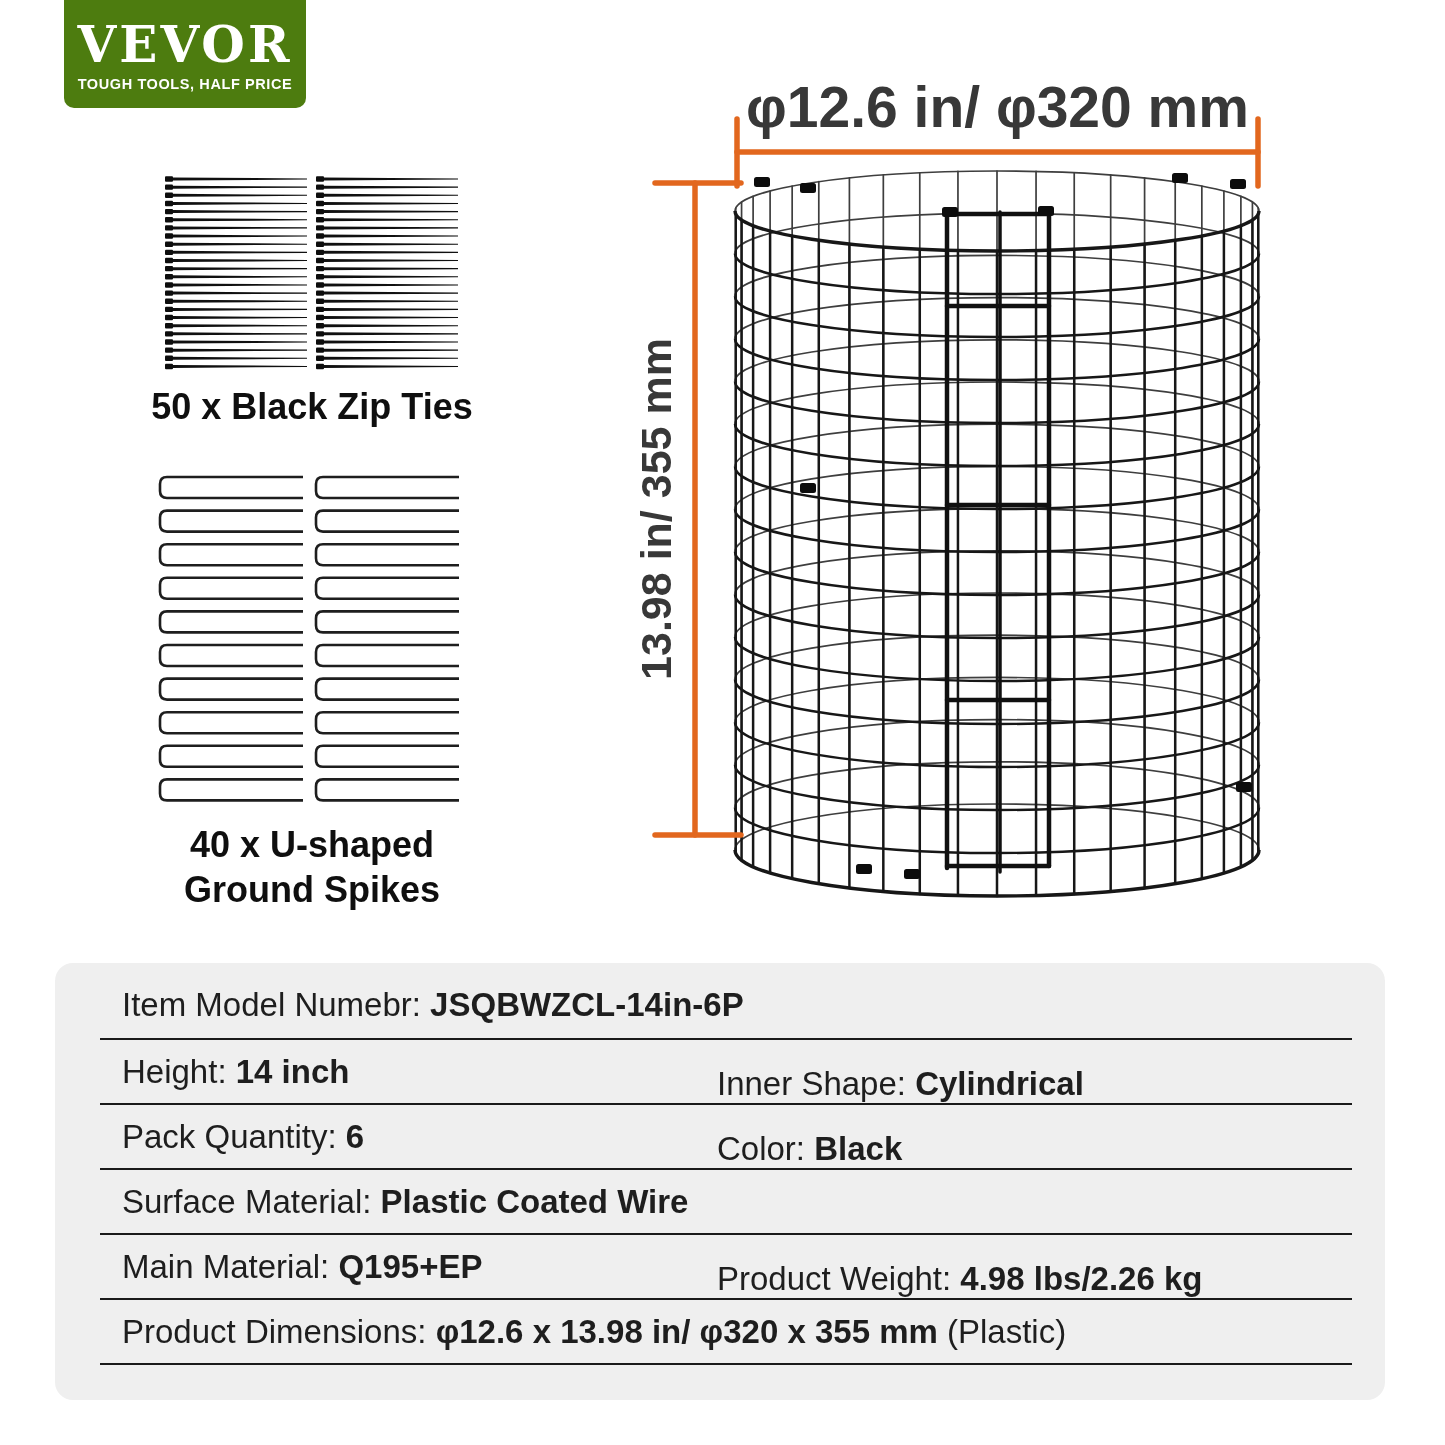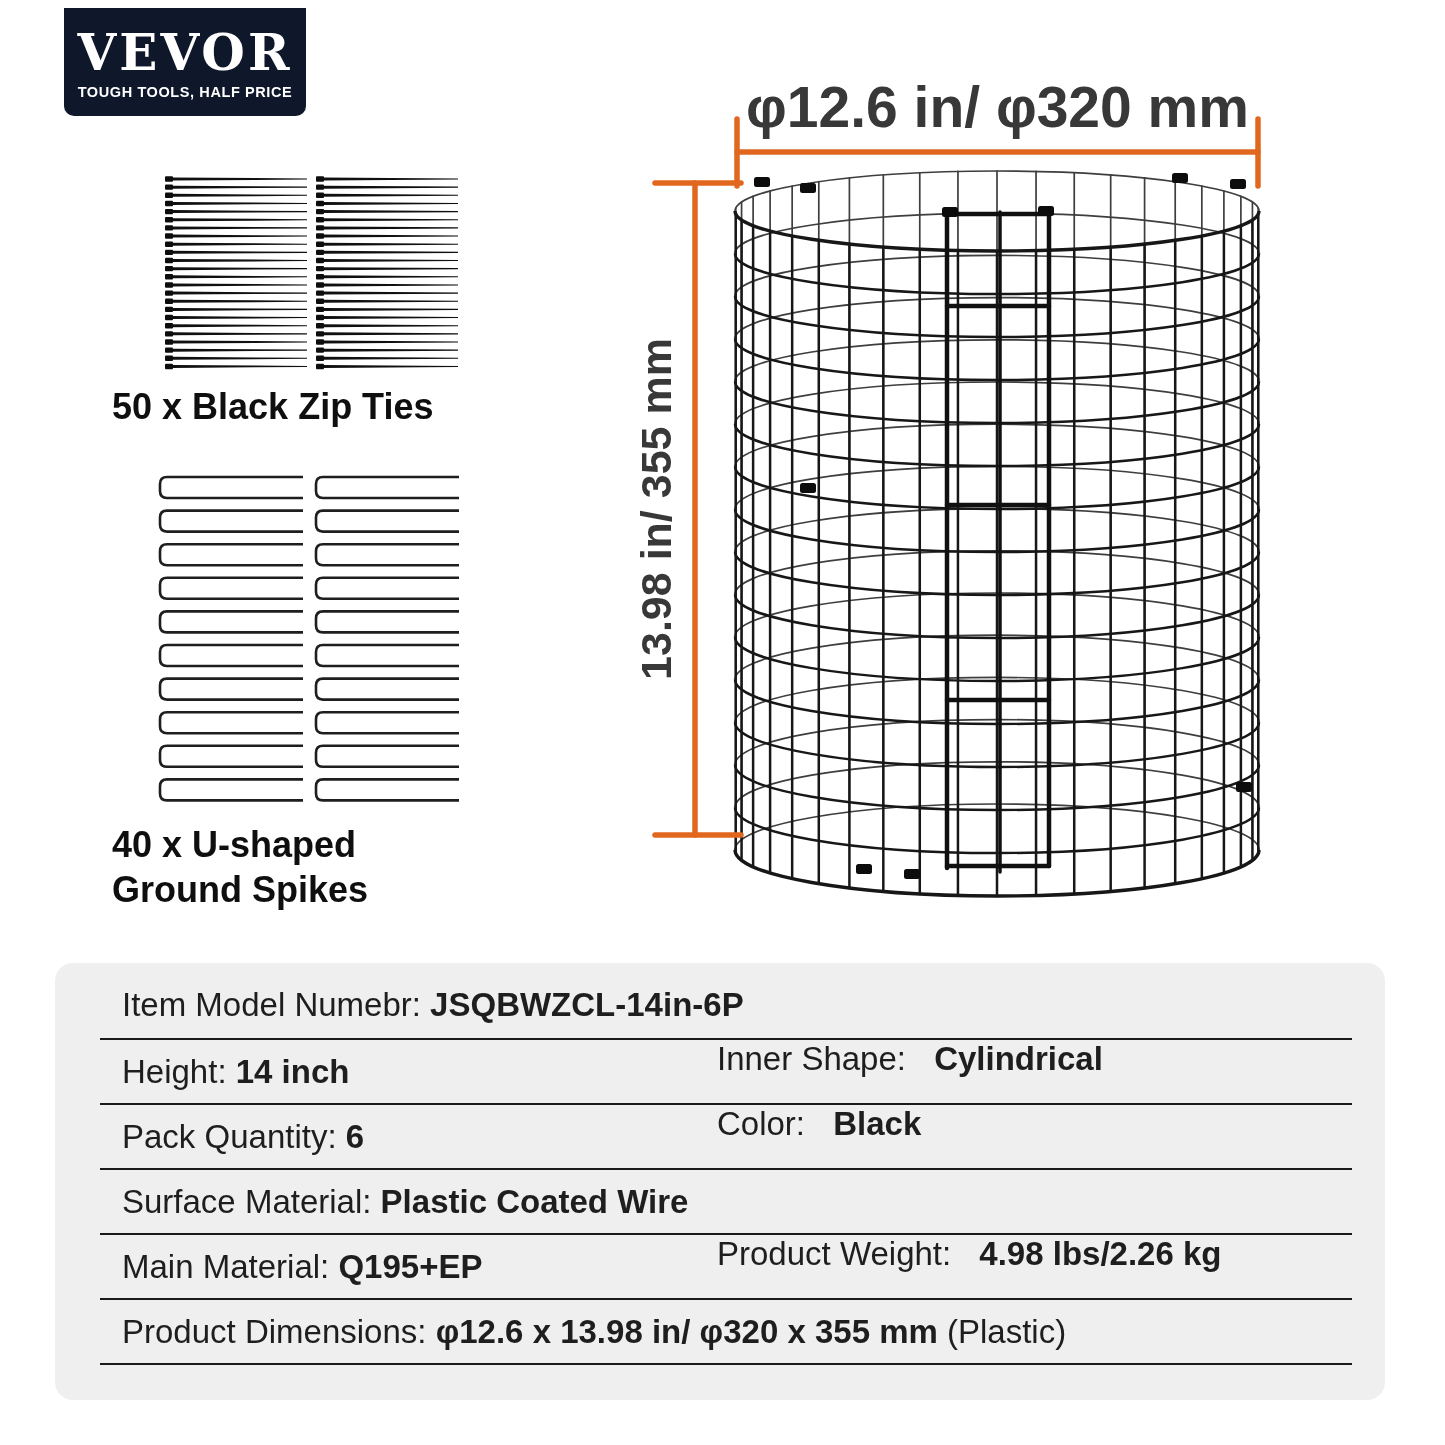--- a/index.html
+++ b/index.html
@@ -7,38 +7,37 @@
   body {
     position:relative;
     background:#ffffff;
     font-family:"Liberation Sans", sans-serif;
     overflow:hidden;
   }
 
   
   .logo {
     position:absolute; left:64px; top:0; width:242px; height:108px;
-    background:#0f172a; border-radius:0 0 10px 10px;
+    background:#4d7c0f; border-radius:0 0 10px 10px;
     display:flex; flex-direction:column; align-items:center; justify-content:center;
     color:#ffffff;
-    margin-top:8px;
   }
   .logo-word {
     font-family:"DejaVu Serif", serif;
     font-weight:800; font-size:50px; letter-spacing:3px; line-height:52px;
     margin-top:2px;
   }
   .logo-tag {
     font-weight:700; font-size:14.5px; letter-spacing:0.6px; margin-top:5px;
   }
 
   
   .ill-svg { position:absolute; }
   .lab {
-    position:absolute; width:400px; 
+    position:absolute; width:400px; text-align:center;
     font-weight:700; font-size:36px; color:#0f0f0f; line-height:45px;
   }
   .lab-zip  { left:112px; top:384px; }
   .lab-spk  { left:112px; top:822px; }
 
   
   .dim-top {
     position:absolute; left:737px; top:74px; width:521px;
     text-align:center; font-size:57px; font-weight:700; color:#383838;
     white-space:nowrap;
@@ -55,21 +54,21 @@
     background:#efefef; border-radius:18px; overflow:hidden;
     color:#1e1e1e;
     padding-left:12px;
   }
   .spec-row {
     position:relative; display:flex; align-items:center;
     height:63px; padding-left:55px; font-size:33px; white-space:nowrap;
   }
   .spec-row.first { height:75px; padding-top:8px; }
   .cell  { white-space:nowrap; }
-  .cell2 { position:absolute; left:650px; top:0; height:100%; display:flex; align-items:flex-start;gap:19px; }
+  .cell2 { position:absolute; left:650px; top:0; height:100%; display:flex; align-items:flex-end; }
   .lbl { font-weight:400; white-space:pre; }
   .val { font-weight:700; white-space:pre; }
   .divider { height:2px; background:#1a1a1a; margin:0 33px; }
 </style>
 </head>
 <body>
 
 <div class="logo">
   <div class="logo-word">VEVOR</div>
   <div class="logo-tag">TOUGH TOOLS, HALF PRICE</div>

